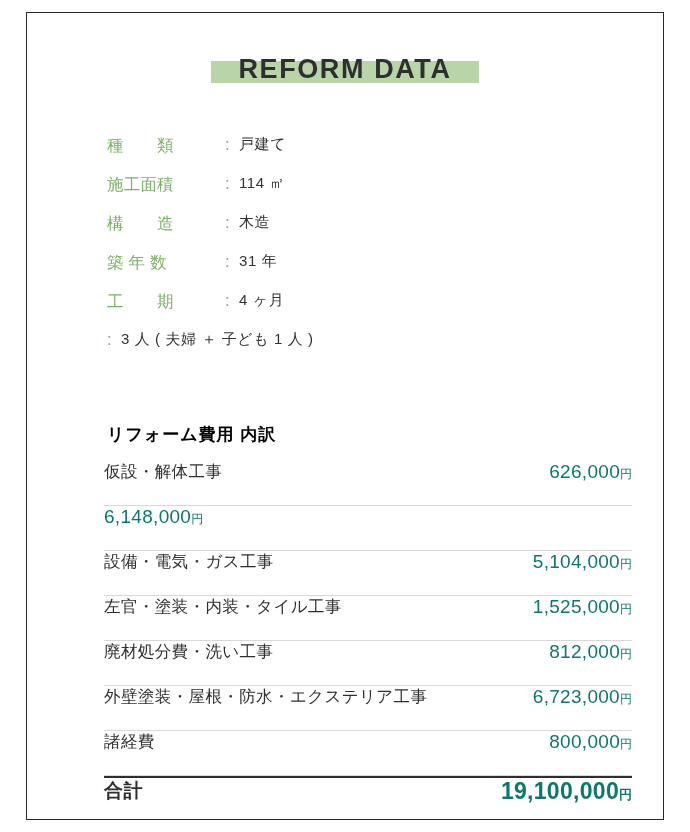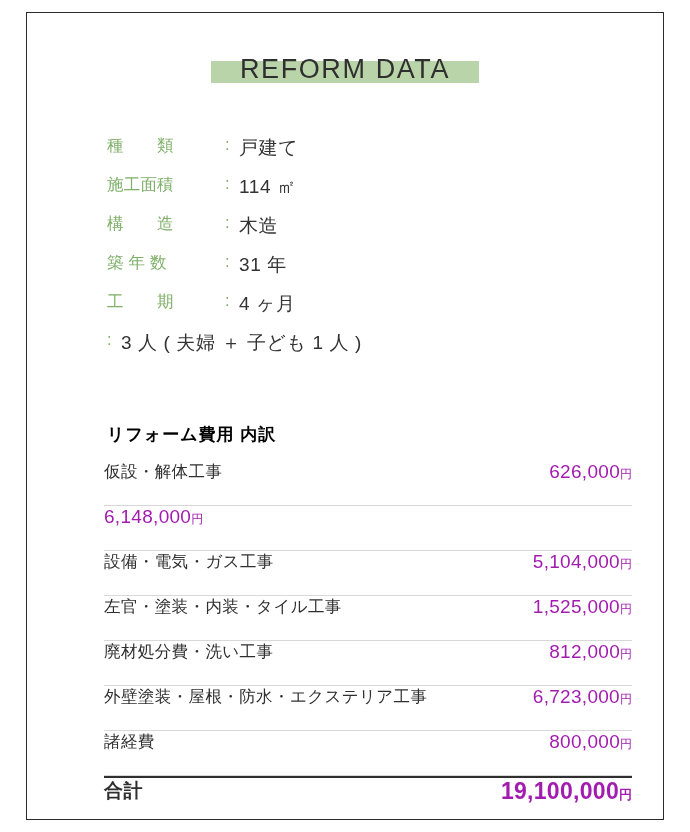--- a/index.html
+++ b/index.html
@@ -39,21 +39,21 @@
     left: 50%;
     transform: translateX(-50%);
     top: 14px;
     width: 268px;
     height: 22px;
     background: #b9d4a8;
   }
   .title-text {
     position: relative;
     font-size: 27px;
-    font-weight: normal;
+    font-weight: bold;
     letter-spacing: 1.6px;
     color: #2f2f2f;
     line-height: 44px;
     display: inline-block;
   }
 
   
   .specs {
     position: absolute;
     left: 80px;
@@ -73,21 +73,21 @@
     white-space: nowrap;
   }
   .spec-colon {
     color: #7fb069;
     font-size: 16.5px;
     width: 14px;
     text-align: left;
   }
   .spec-value {
     color: #333;
-    font-size: 19px;
+    font-size: 15px;
     letter-spacing: 0.6px;
     white-space: nowrap;
   }
 
   
   .cost-heading {
     position: absolute;
     left: 80px;
     top: 410px;
     color: #000000;
@@ -111,21 +111,21 @@
   }
   .cost-name {
     font-size: 16.5px;
     color: #2f2f2f;
     letter-spacing: 0.4px;
     white-space: nowrap;
     padding-bottom: 4px;
   }
   .cost-amount {
     font-size: 19px;
-    color: #a21caf;
+    color: #0f766e;
     letter-spacing: 0.3px;
     white-space: nowrap;
     padding-bottom: 3px;
   }
   .cost-amount .yen {
     font-size: 12px;
     letter-spacing: 0;
   }
   .cost-row.total {
     border-bottom: none;

